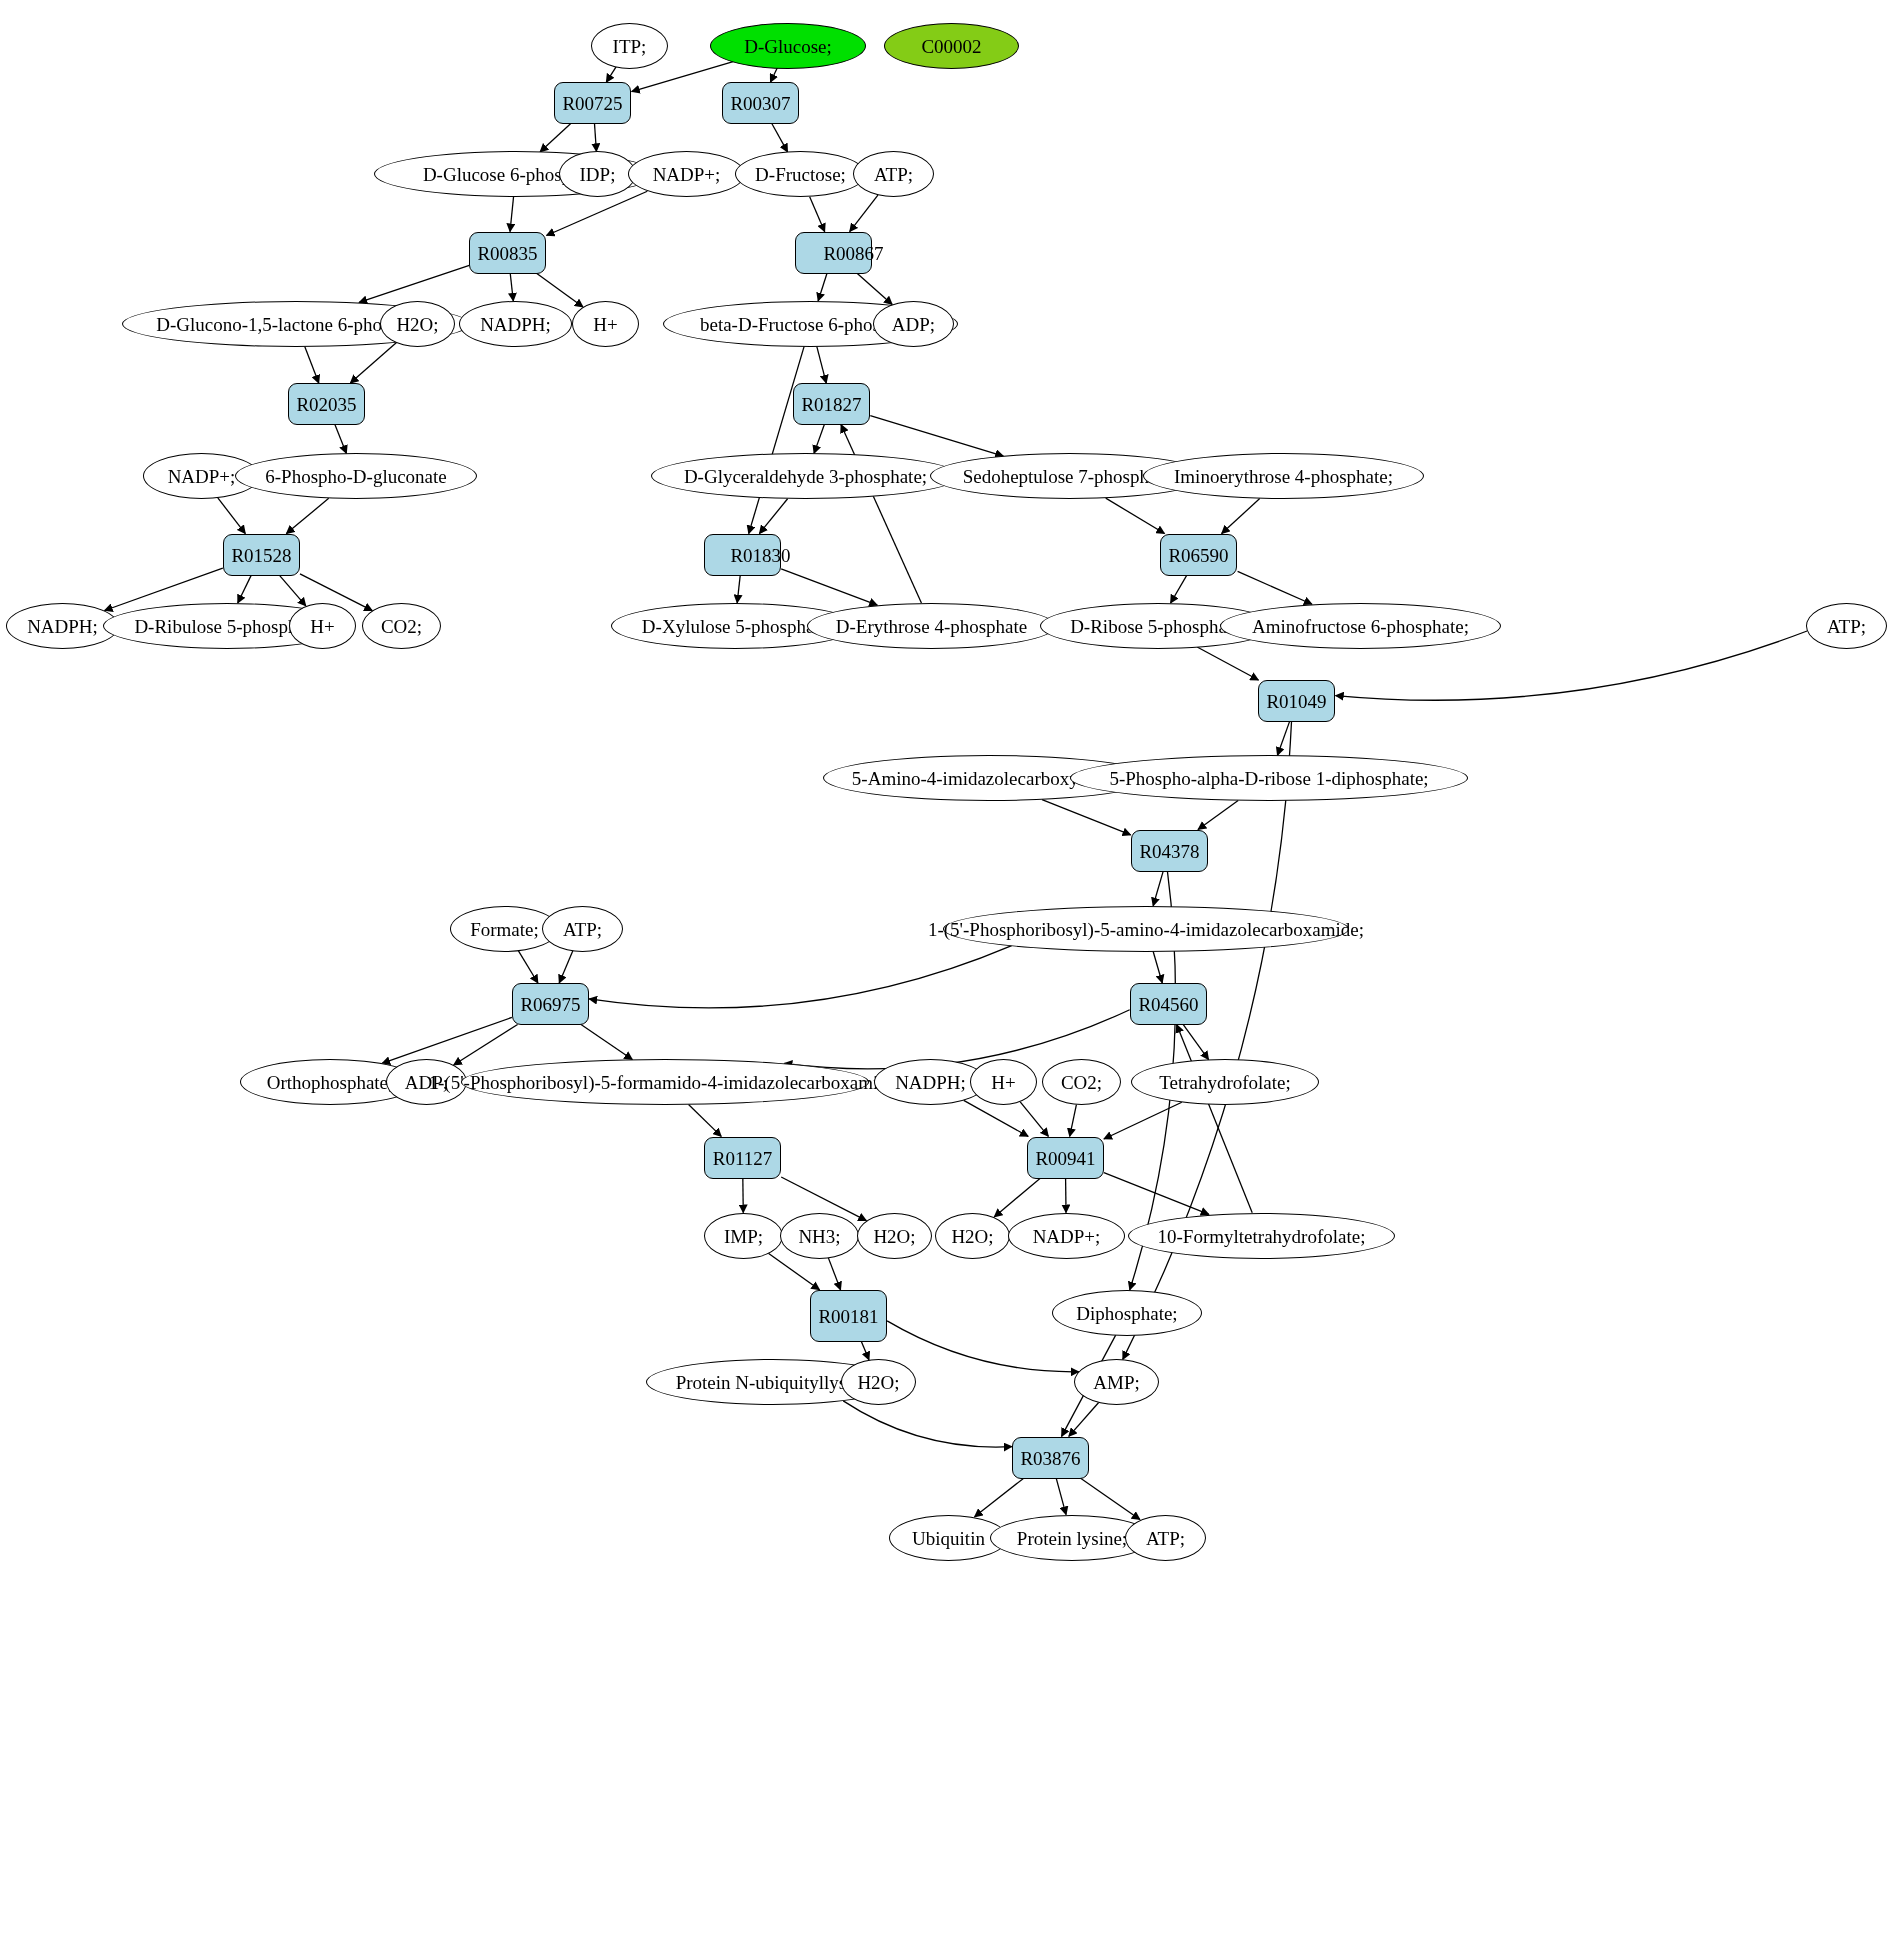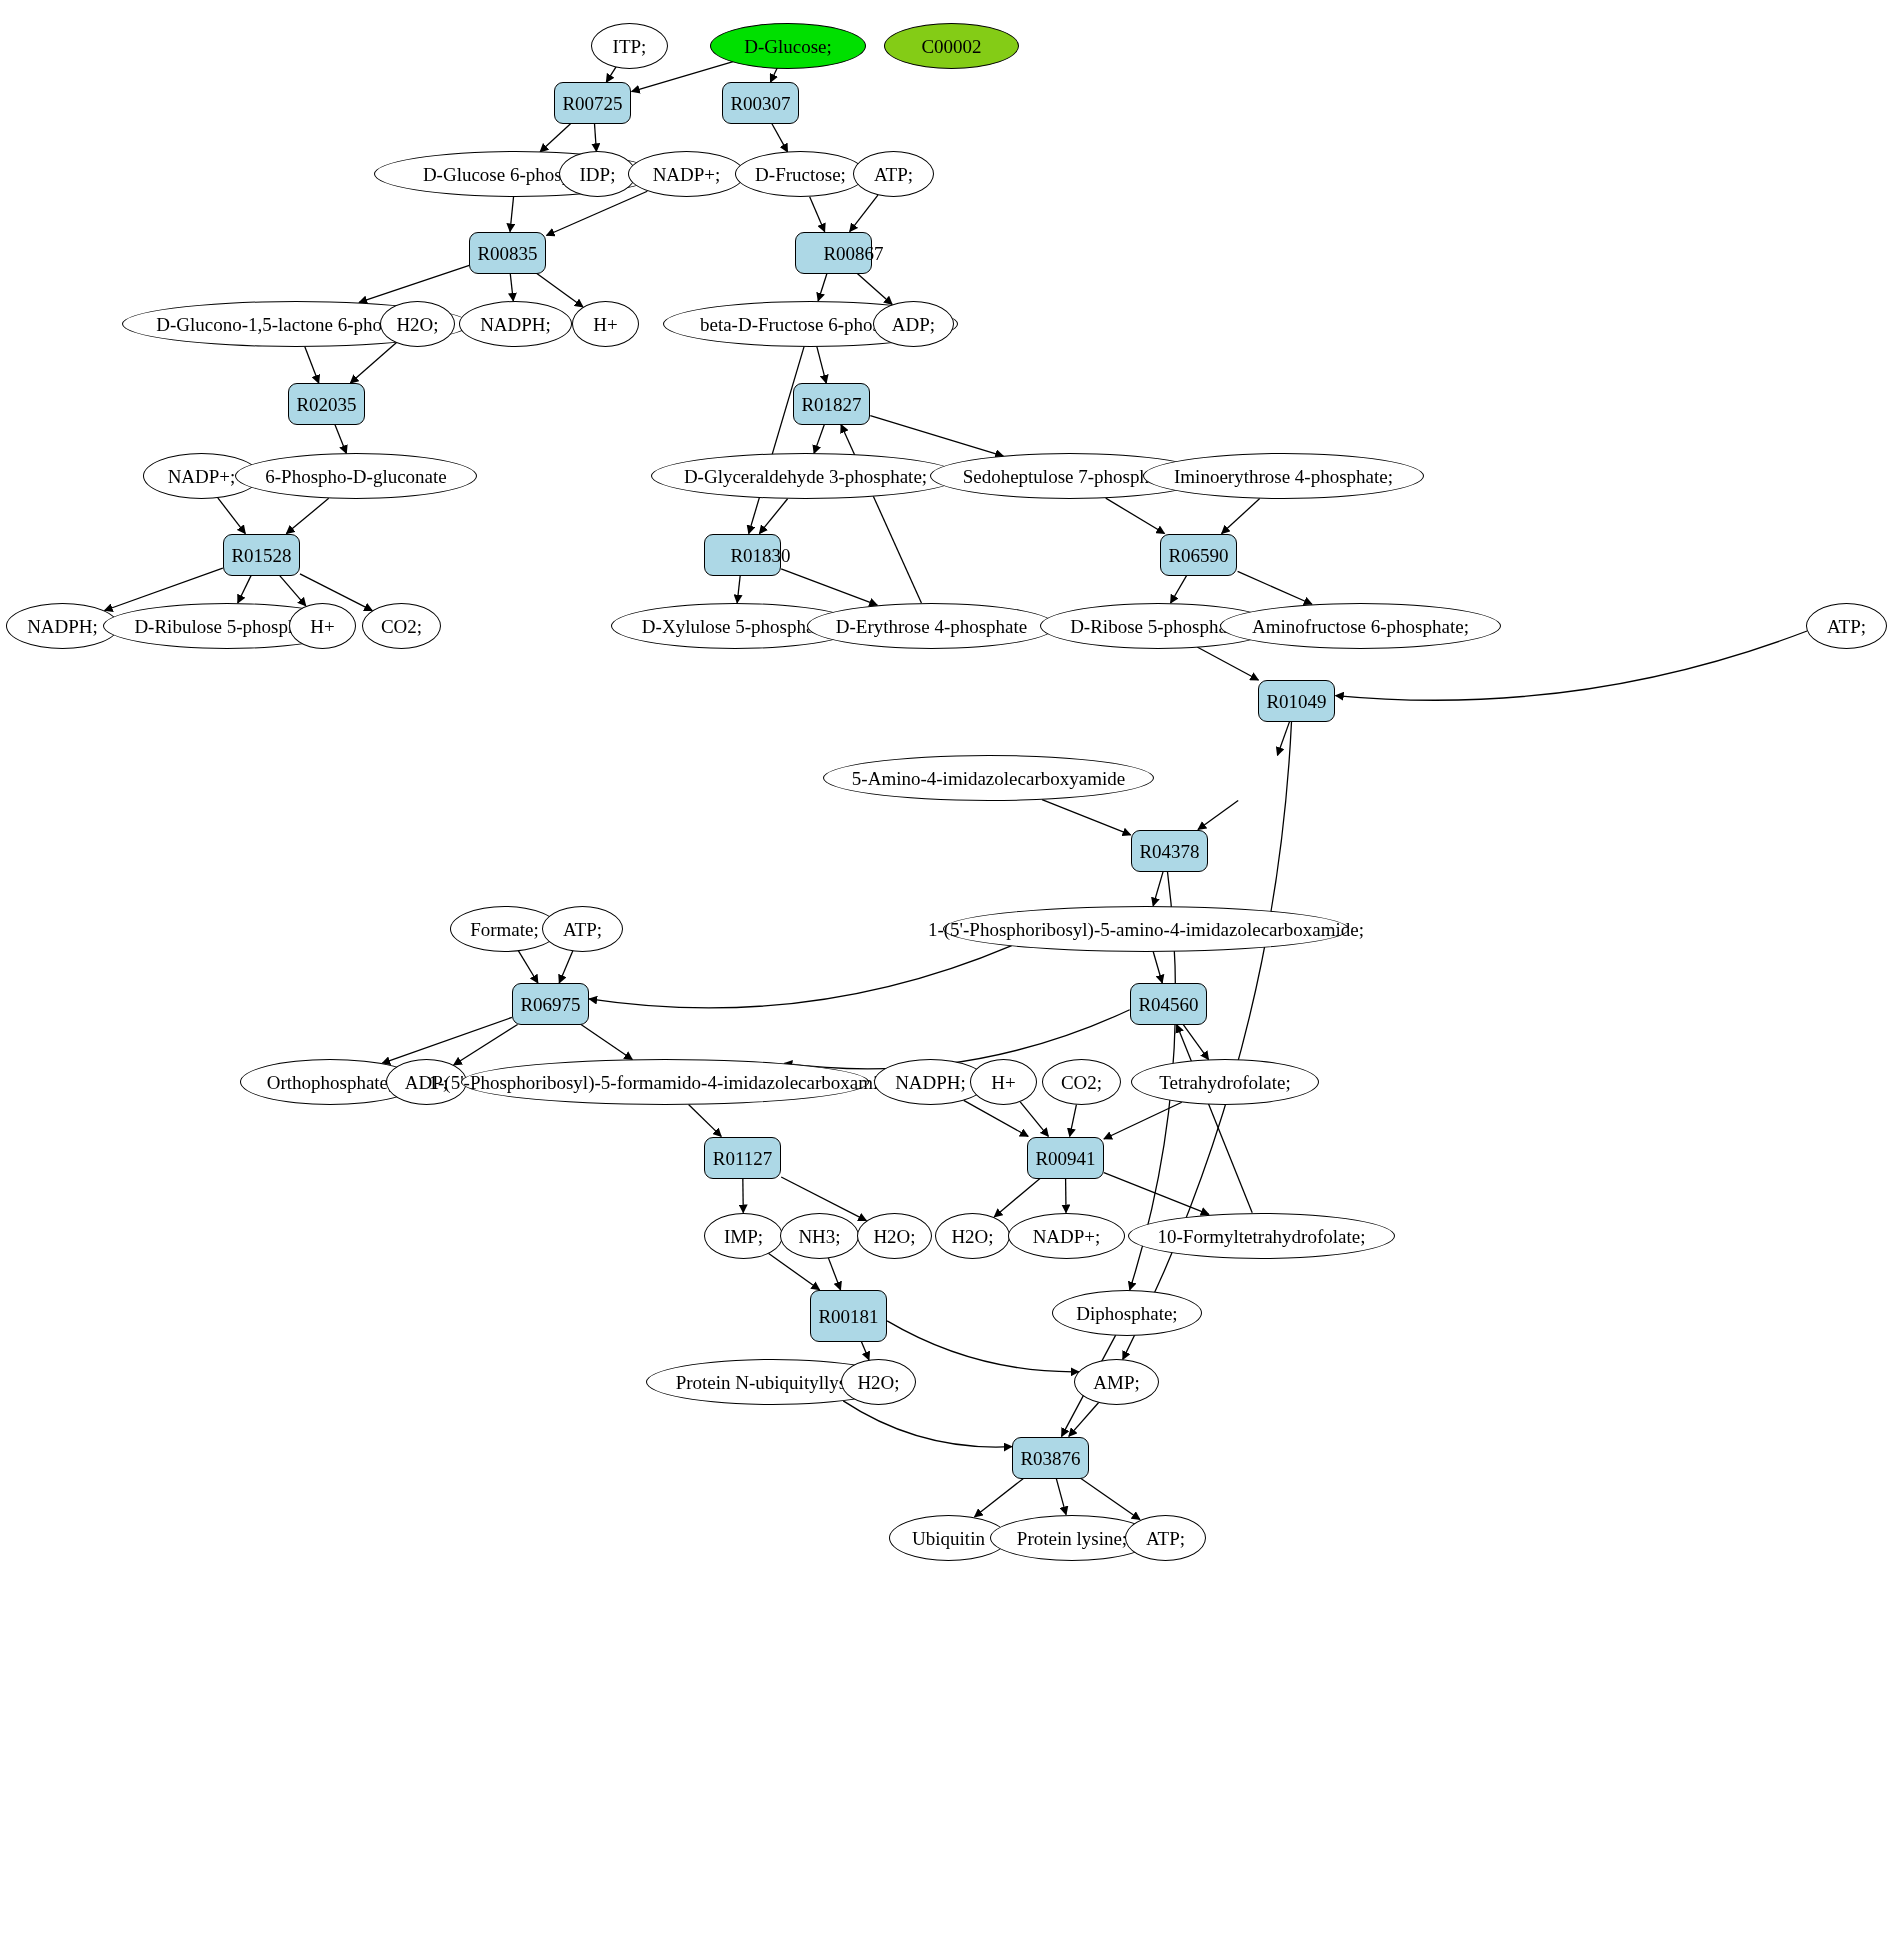--- a/index.html
+++ b/index.html
@@ -265,20 +265,23 @@
       </div>
       <div class="node compound" style="left: 1806px; top: 603px; width: 81px; height: 46px;">
         <span class="node-label">ATP;</span>
       </div>
       <div class="node reaction" style="left: 1258px; top: 680px; width: 77px; height: 42px;">
         <span class="node-label">R01049</span>
       </div>
       <div class="node compound" style="left: 823px; top: 755px; width: 331px; height: 46px;">
         <span class="node-label">5-Amino-4-imidazolecarboxyamide</span>
       </div>
+      <div class="node compound" style="left: 1070px; top: 755px; width: 398px; height: 46px;">
+        <span class="node-label">5-Phospho-alpha-D-ribose 1-diphosphate;</span>
+      </div>
       <div class="node reaction" style="left: 1131px; top: 830px; width: 77px; height: 42px;">
         <span class="node-label">R04378</span>
       </div>
       <div class="node compound" style="left: 450px; top: 906px; width: 109px; height: 46px;">
         <span class="node-label">Formate;</span>
       </div>
       <div class="node compound" style="left: 542px; top: 906px; width: 81px; height: 46px;">
         <span class="node-label">ATP;</span>
       </div>
       <div class="node compound" style="left: 943px; top: 906px; width: 406px; height: 46px;">

